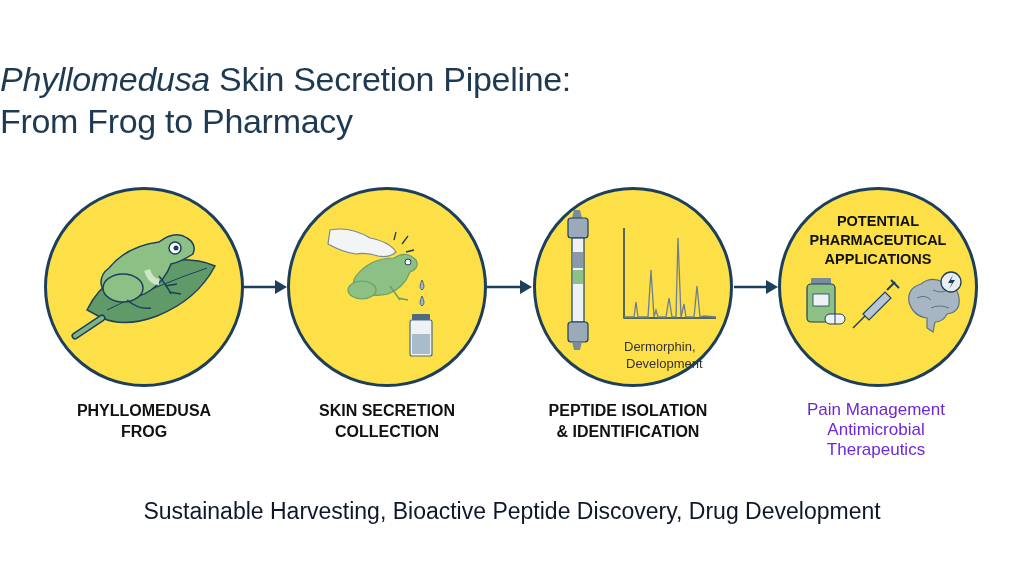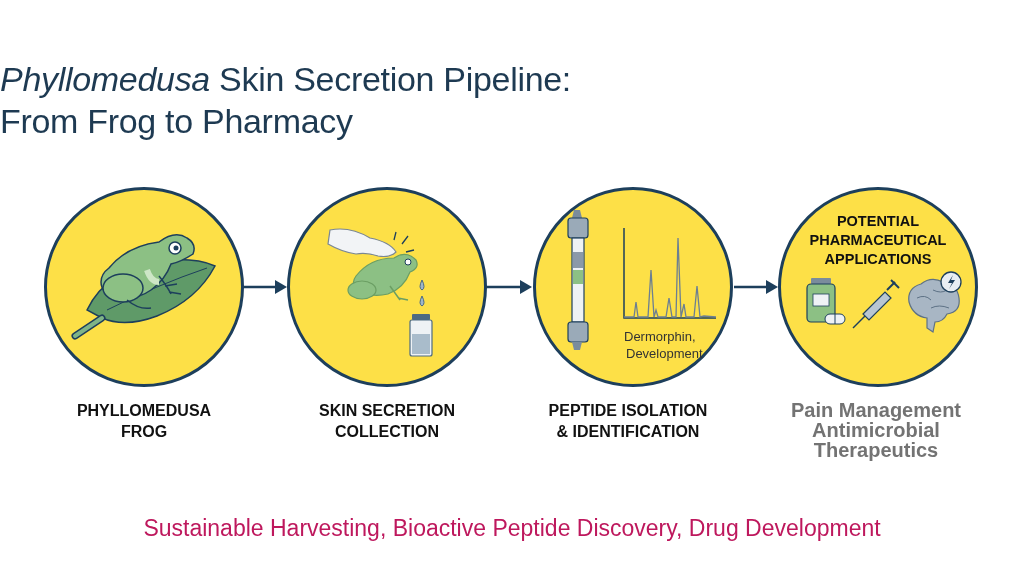--- a/index.html
+++ b/index.html
@@ -15,31 +15,31 @@
     .stage {
       position: absolute; width: 200px; height: 200px; top: 187px;
       border: 3px solid #1d3f5c; border-radius: 50%; background: #fde047; box-sizing: border-box;
     }
     .stage svg { position: absolute; left: 0; top: 0; }
     .arrow { position: absolute; top: 278px; }
     .label {
       position: absolute; width: 200px; text-align: center; top: 400px;
       font-size: 16px; line-height: 21px; font-weight: 700; color: #111;
     }
-    .label-plain { font-weight: 700; font-size: 20px; line-height: 20px; color: #737373; }
+    .label-plain { font-weight: 400; font-size: 17px; line-height: 20px; color: #6d28d9; }
     .stage4-title {
       position: absolute; left: 0; top: 22px; width: 194px; text-align: center;
       font-size: 14.5px; line-height: 19px; font-weight: 700; color: #111;
     }
     .chrom-caption {
-      position: absolute; left: 88px; top: 138px; font-size: 13px; line-height: 17px; color: #333;
+      position: absolute; left: 88px; top: 148px; font-size: 13px; line-height: 17px; color: #333;
     }
     .footer {
       position: absolute; left: 0; top: 496px; width: 1024px; text-align: center;
-      font-size: 23px; line-height: 30px; color: #be185d; margin-top: 17px;
+      font-size: 23px; line-height: 30px; color: #0f172a;
     }
   </style>
 </head>
 <body>
 
 <div class="title">
   <div><em>Phyllomedusa</em><span> Skin Secretion Pipeline:</span></div>
   <div>From Frog to Pharmacy</div>
 </div>
 

